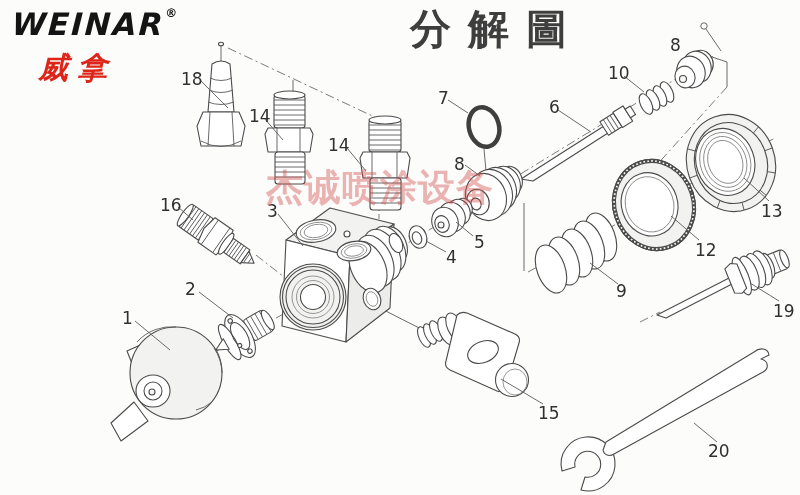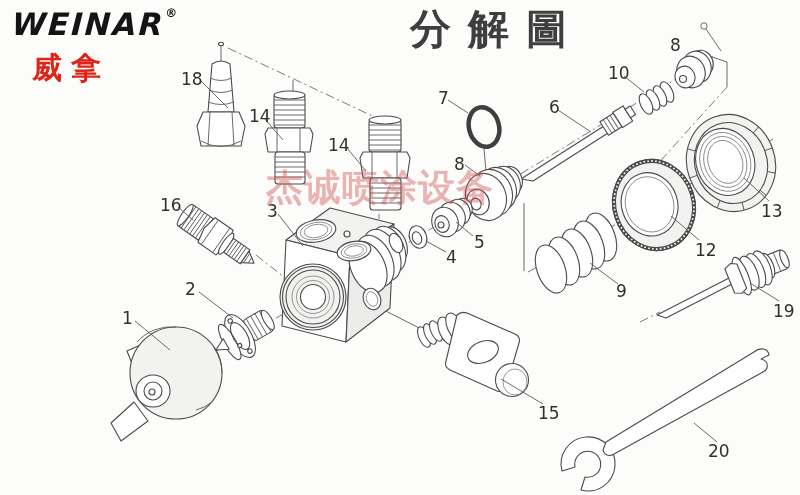--- a/index.html
+++ b/index.html
@@ -12,22 +12,22 @@
 
   
   .logo { position:absolute; left:12px; top:6px; z-index:4; }
   .brand {
     font-family:"DejaVu Sans", sans-serif;
     font-style:italic; font-weight:800; font-size:31px; color:#141414;
     letter-spacing:2px; transform:skewX(-3deg);
   }
   .brand sup { font-size:12px; font-style:normal; vertical-align:18px; letter-spacing:0; }
   .logo-cn {
-    margin:6px 0 0 20px; font-size:30px; font-weight:bold; color:#dd2619;
-    letter-spacing:9px; font-family:"DejaVu Sans", sans-serif;
+    margin:6px 0 0 26px; font-size:30px; font-weight:bold; color:#dd2619;
+    letter-spacing:9px; font-family:"DejaVu Sans", sans-serif;font-style:italic;
   }
 
   
   .title {
     position:absolute; left:410px; top:2px; z-index:4; margin:0;
     font-size:41px; font-weight:bold; color:#3e3e3e; letter-spacing:17px;
     font-family:"DejaVu Sans", sans-serif;
   }
 
   

